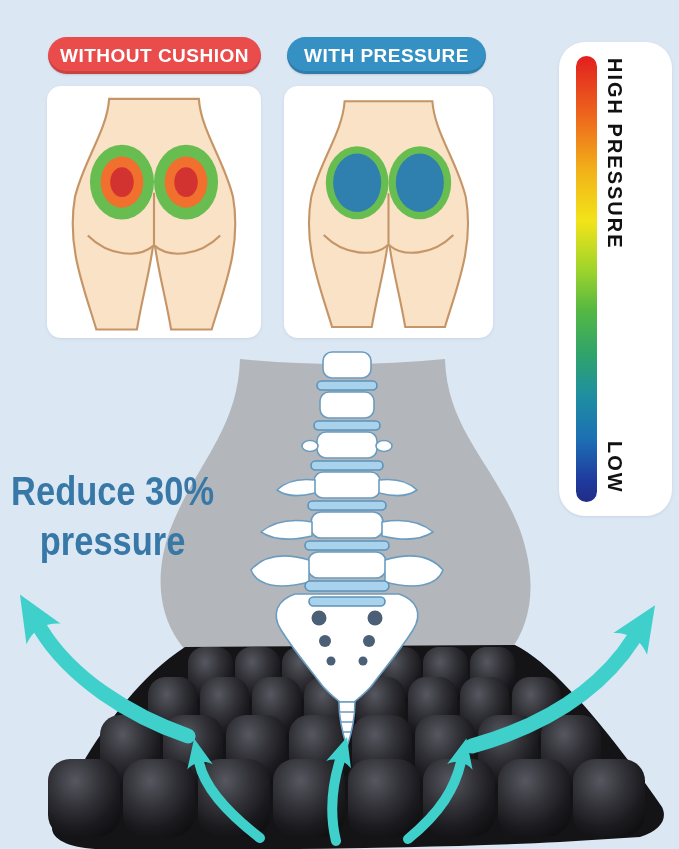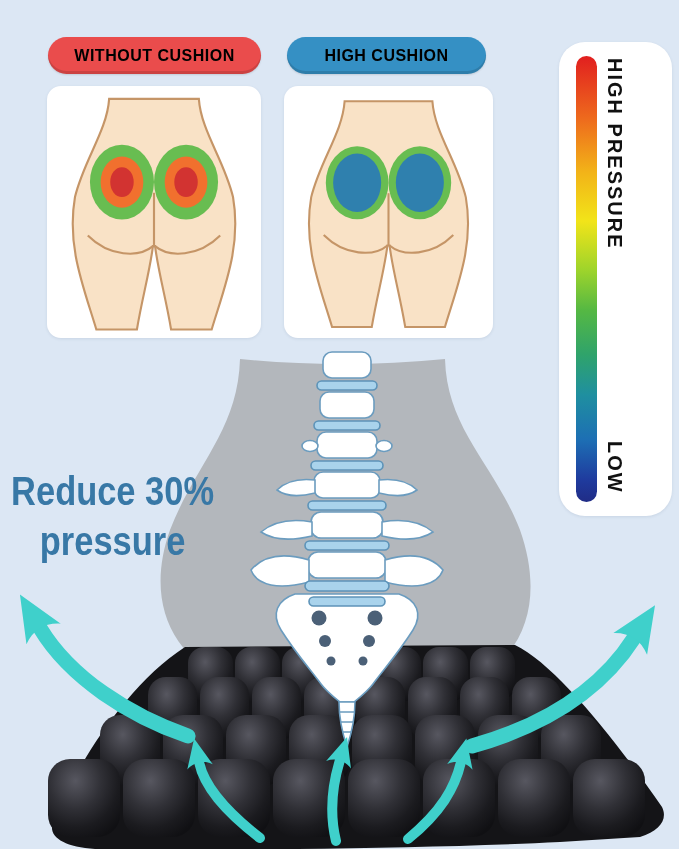--- a/index.html
+++ b/index.html
@@ -5,21 +5,21 @@
   html,body { margin:0; padding:0; }
   .canvas {
     position:relative; width:679px; height:849px;
     background:#dce7f4; overflow:hidden;
     font-family:"Liberation Sans", sans-serif;
   }
   
   .badge {
     position:absolute; top:37px; height:37px; border-radius:19px;
     display:flex; align-items:center; justify-content:center;
-    color:#000000; font-weight:700; font-size:16px; letter-spacing:.5px;
+    color:#ffffff; font-weight:700; font-size:19px; letter-spacing:.5px;
     box-shadow: inset 0 -3px 0 rgba(0,0,0,.13), 0 1px 2px rgba(0,0,0,.12);
     text-align: right;
   }
   .badge-red  { left:48px;  width:213px; background:#ea4c4c; }
   .badge-blue { left:287px; width:199px; background:#3590c4; }
   
   .card {
     position:absolute; top:86px; height:252px; background:#ffffff;
     border-radius:14px; box-shadow:0 1px 3px rgba(90,110,140,.15);
   }
@@ -178,21 +178,21 @@
       <path d="M260,838 C224,810 204,786 199,762" stroke-width="10" marker-end="url(#headSmall)"></path>
       <path d="M336,841 C329,812 332,786 340,760" stroke-width="10" marker-end="url(#headSmall)"></path>
       <path d="M408,839 C441,812 455,788 461,762" stroke-width="10" marker-end="url(#headSmall)"></path>
     </g>
   </svg>
 
   <div class="badge badge-red">
     <span>WITHOUT CUSHION</span>
   </div>
   <div class="badge badge-blue">
-    <span>HIGH CUSHION</span>
+    <span>WITH PRESSURE</span>
   </div>
 
   <div class="card card-without">
     <svg viewBox="0 0 200 236">
       <path d="M58,12 C56,42 34,70 26,104 C18,150 34,188 46,228 L84,228 C89,198 96,174 99,150
                L101,150 C104,174 111,198 116,228 L154,228 C166,188 182,150 174,104
                C166,70 144,42 142,12 Z" fill="#f9e2c6" stroke="#c59567" stroke-width="2"></path>
       <g>
         <ellipse cx="70" cy="90" rx="30" ry="35" fill="#68bd51"></ellipse>
         <ellipse cx="70" cy="90" rx="20" ry="24" fill="#f1702e"></ellipse>

